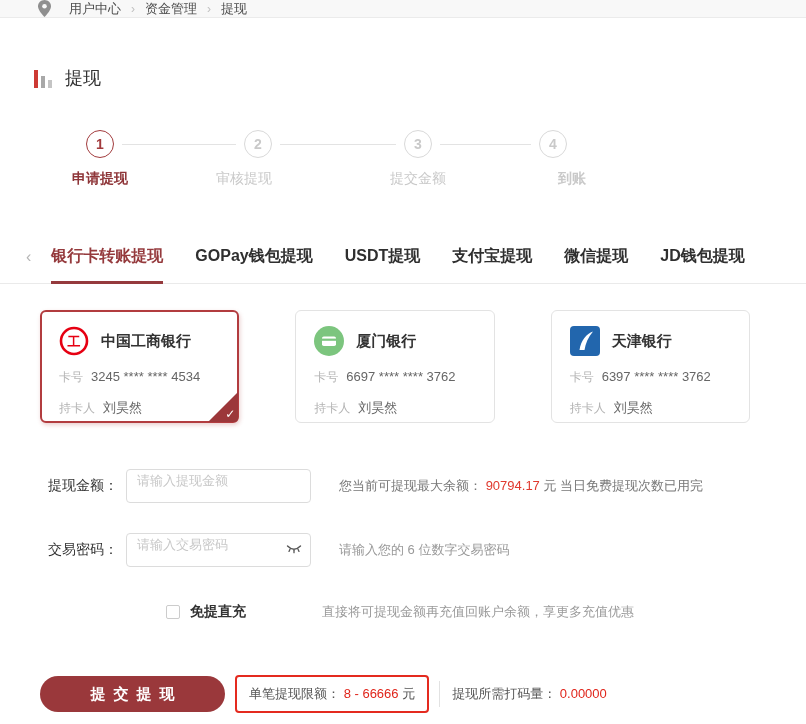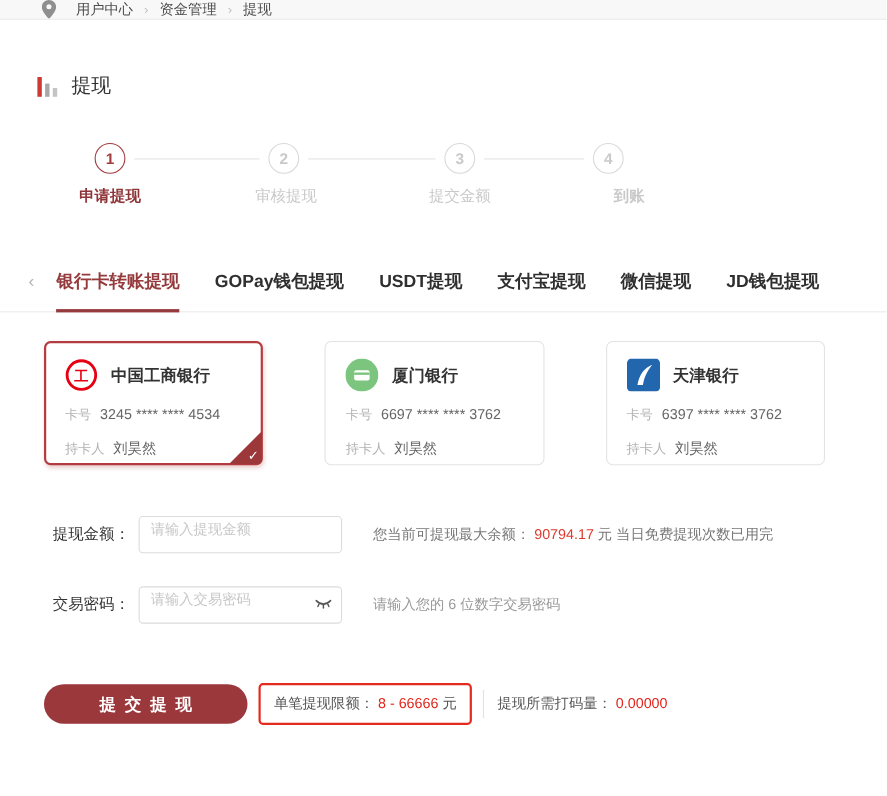--- a/index.html
+++ b/index.html
@@ -22,21 +22,21 @@
 
   
   .stepper { position:relative; height:64px; margin-top:42px; }
   .step-circle { position:absolute; top:0; width:28px; height:28px; border-radius:50%; border:1px solid #d9d9d9; color:#c9c9c9; font-size:14px; font-weight:bold; display:flex; align-items:center; justify-content:center; background:#fff; }
   .step-circle.active { border-color:#a23b3d; color:#a23b3d; }
   .step-line { position:absolute; top:14px; height:1px; background:#e3e3e3; }
   .step-label { position:absolute; top:40px; width:120px; text-align:center; font-size:14px; color:#c9c9c9; }
   .step-label.active { color:#8e3538; font-weight:bold; }
   .c1{left:86px;} .c2{left:244px;} .c3{left:404px;} .c4{left:539px;}
   .l1{left:122px;width:114px;} .l2{left:280px;width:116px;} .l3{left:440px;width:91px;}
-  .t1{left:40px;} .t2{left:200px;} .t3{left:358px;} .t4{left:512px;font-weight:bold;}
+  .t1{left:40px;} .t2{left:184px;} .t3{left:358px;} .t4{left:512px;font-weight:bold;}
 
   
   .tabs { position:relative; margin-top:52px; border-bottom:1px solid #eaeaea; height:38px; display:flex; align-items:flex-start; }
   .tabs-back { color:#b5b5b5; font-size:16px; margin:2px 4px 0 26px; cursor:pointer; }
   .tab { font-size:16px; font-weight:600; color:#2f2f2f; margin:0 16px; padding-bottom:14px; cursor:pointer; white-space:nowrap; }
   .tab.active { color:#953a3d; border-bottom:3px solid #953a3d; }
 
   
   .cards { display:flex; margin:26px 0 0 40px; }
   .card { position:relative; width:215px; height:113px; border:1px solid #e3e3e3; border-radius:6px; background:#fff; padding:15px 18px; margin-right:56px; cursor:pointer; }
@@ -199,20 +199,25 @@
             <path d="M1.5 3 Q8 9.5 14.5 3" fill="none" stroke="#555" stroke-width="1.4" stroke-linecap="round"></path>
             <line x1="4" y1="6.2" x2="3" y2="8.4" stroke="#555" stroke-width="1.3" stroke-linecap="round"></line>
             <line x1="8" y1="7.3" x2="8" y2="9.7" stroke="#555" stroke-width="1.3" stroke-linecap="round"></line>
             <line x1="12" y1="6.2" x2="13" y2="8.4" stroke="#555" stroke-width="1.3" stroke-linecap="round"></line>
           </svg>
       </span>
     </span>
     <span class="fhint dim">请输入您的 6 位数字交易密码</span>
   </div>
 
+  <div class="consent-row">
+    <span class="checkbox"></span>
+    <span class="consent-label">免提直充</span>
+    <span class="consent-hint">直接将可提现金额再充值回账户余额，享更多充值优惠</span>
+  </div>
 
 </div>
 
 <div class="footer">
   <button class="submit-btn">提交提现</button>
   <span class="limit-box">
     <span>单笔提现限额：</span>
     <span class="red">8 - 66666</span>
     <span>元</span>
   </span>

